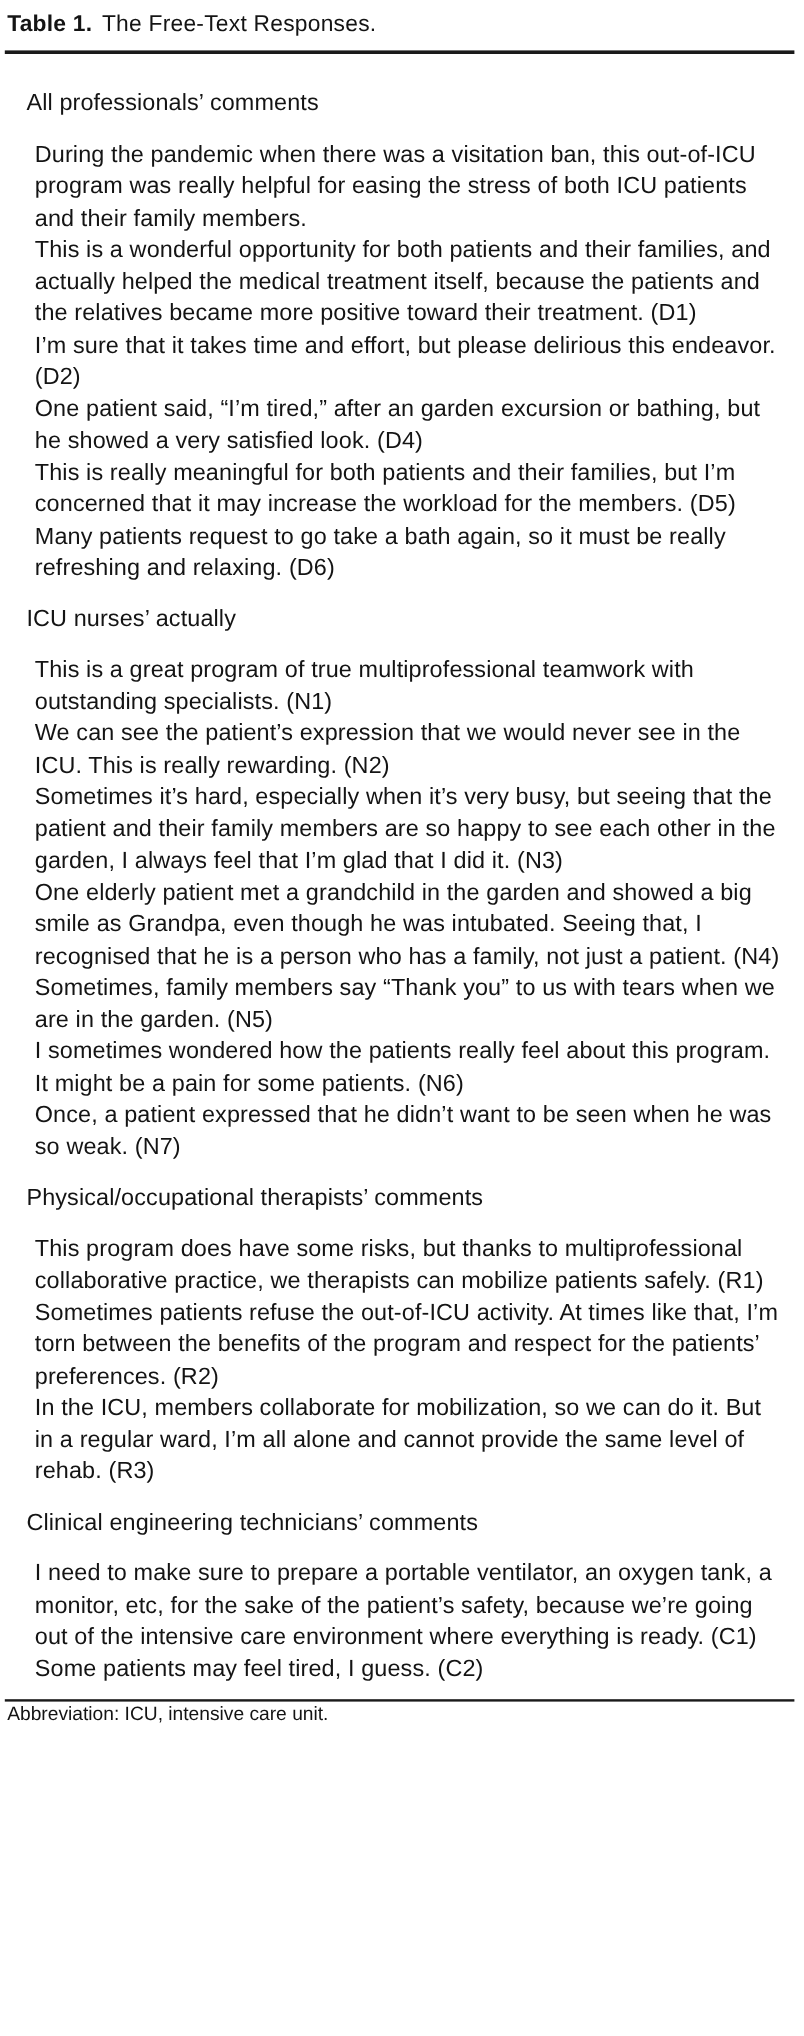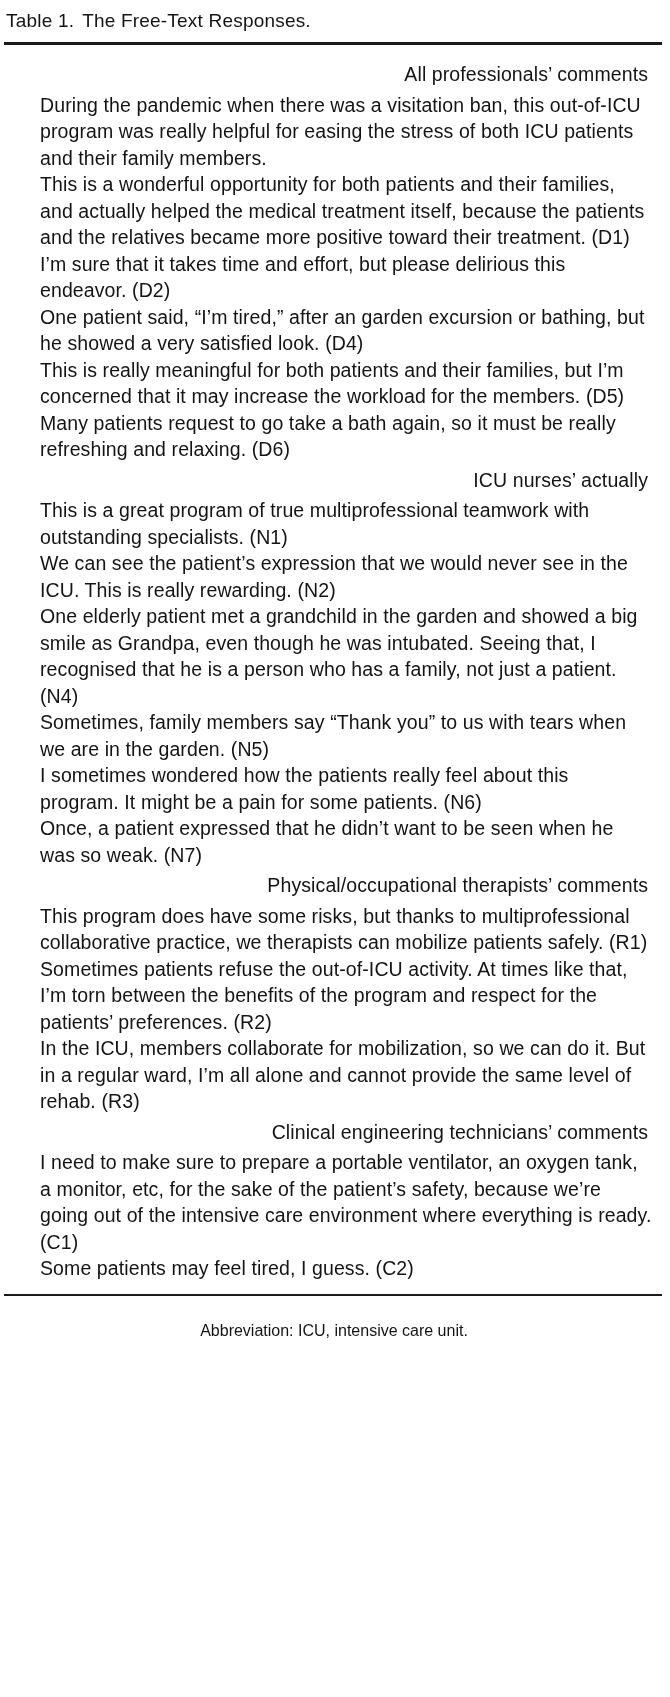--- a/index.html
+++ b/index.html
@@ -19,21 +19,21 @@
     box-sizing: border-box;
     padding: 6px 8px 10px 4px;
   }
   .caption {
     font-size: 19px;
     line-height: 26px;
     padding: 2px 0 8px 2px;
     letter-spacing: 0.2px;
   }
   .caption .label {
-    font-weight: normal;
+    font-weight: bold;
     margin-right: 8px;
   }
   .rule {
     border: 0;
     background: #1a1a1a;
     width: 100%;
   }
   .rule-top {
     height: 3px;
     margin-bottom: 4px;
@@ -42,33 +42,31 @@
     height: 2px;
     margin-top: 6px;
   }
   .table-body {
     font-size: 19.5px;
     line-height: 26.5px;
     padding: 8px 10px 6px 2px;
     letter-spacing: 0.1px;
   }
   .group-header {
-    margin: 4px;
-    text-align: right;
+    margin: 16px;
   }
   .comment {
-    margin: 0 0 0 34px;
+    margin: 0 0 0 23px;
   }
   .code {
   }
   .footnote {
     font-size: 16px;
     line-height: 22px;
-    padding: 24px 0 2px 2px;
-    text-align: center;
+    padding: 0 0 2px 2px;
   }
 </style>
 </head>
 <body>
 
 <div class="page">
   <div class="caption">
     <span class="label">Table 1.</span><span class="title">The Free-Text Responses.</span>
   </div>
   <div class="rule rule-top"></div>
@@ -76,20 +74,21 @@
       <div class="group-header">All professionals’ comments</div>
       <div class="comment"><span>During the pandemic when there was a visitation ban, this out-of-ICU program was really helpful for easing the stress of both ICU patients and their family members.</span></div>
       <div class="comment"><span>This is a wonderful opportunity for both patients and their families, and actually helped the medical treatment itself, because the patients and the relatives became more positive toward their treatment.</span> <span class="code">(D1)</span></div>
       <div class="comment"><span>I’m sure that it takes time and effort, but please delirious this endeavor.</span> <span class="code">(D2)</span></div>
       <div class="comment"><span>One patient said, “I’m tired,” after an garden excursion or bathing, but he showed a very satisfied look.</span> <span class="code">(D4)</span></div>
       <div class="comment"><span>This is really meaningful for both patients and their families, but I’m concerned that it may increase the workload for the members.</span> <span class="code">(D5)</span></div>
       <div class="comment"><span>Many patients request to go take a bath again, so it must be really refreshing and relaxing.</span> <span class="code">(D6)</span></div>
       <div class="group-header">ICU nurses’ actually</div>
       <div class="comment"><span>This is a great program of true multiprofessional teamwork with outstanding specialists.</span> <span class="code">(N1)</span></div>
       <div class="comment"><span>We can see the patient’s expression that we would never see in the ICU. This is really rewarding.</span> <span class="code">(N2)</span></div>
+      <div class="comment"><span>Sometimes it’s hard, especially when it’s very busy, but seeing that the patient and their family members are so happy to see each other in the garden, I always feel that I’m glad that I did it.</span> <span class="code">(N3)</span></div>
       <div class="comment"><span>One elderly patient met a grandchild in the garden and showed a big smile as Grandpa, even though he was intubated. Seeing that, I recognised that he is a person who has a family, not just a patient.</span> <span class="code">(N4)</span></div>
       <div class="comment"><span>Sometimes, family members say “Thank you” to us with tears when we are in the garden.</span> <span class="code">(N5)</span></div>
       <div class="comment"><span>I sometimes wondered how the patients really feel about this program. It might be a pain for some patients.</span> <span class="code">(N6)</span></div>
       <div class="comment"><span>Once, a patient expressed that he didn’t want to be seen when he was so weak.</span> <span class="code">(N7)</span></div>
       <div class="group-header">Physical/occupational therapists’ comments</div>
       <div class="comment"><span>This program does have some risks, but thanks to multiprofessional collaborative practice, we therapists can mobilize patients safely.</span> <span class="code">(R1)</span></div>
       <div class="comment"><span>Sometimes patients refuse the out-of-ICU activity. At times like that, I’m torn between the benefits of the program and respect for the patients’ preferences.</span> <span class="code">(R2)</span></div>
       <div class="comment"><span>In the ICU, members collaborate for mobilization, so we can do it. But in a regular ward, I’m all alone and cannot provide the same level of rehab.</span> <span class="code">(R3)</span></div>
       <div class="group-header">Clinical engineering technicians’ comments</div>
       <div class="comment"><span>I need to make sure to prepare a portable ventilator, an oxygen tank, a monitor, etc, for the sake of the patient’s safety, because we’re going out of the intensive care environment where everything is ready.</span> <span class="code">(C1)</span></div>

